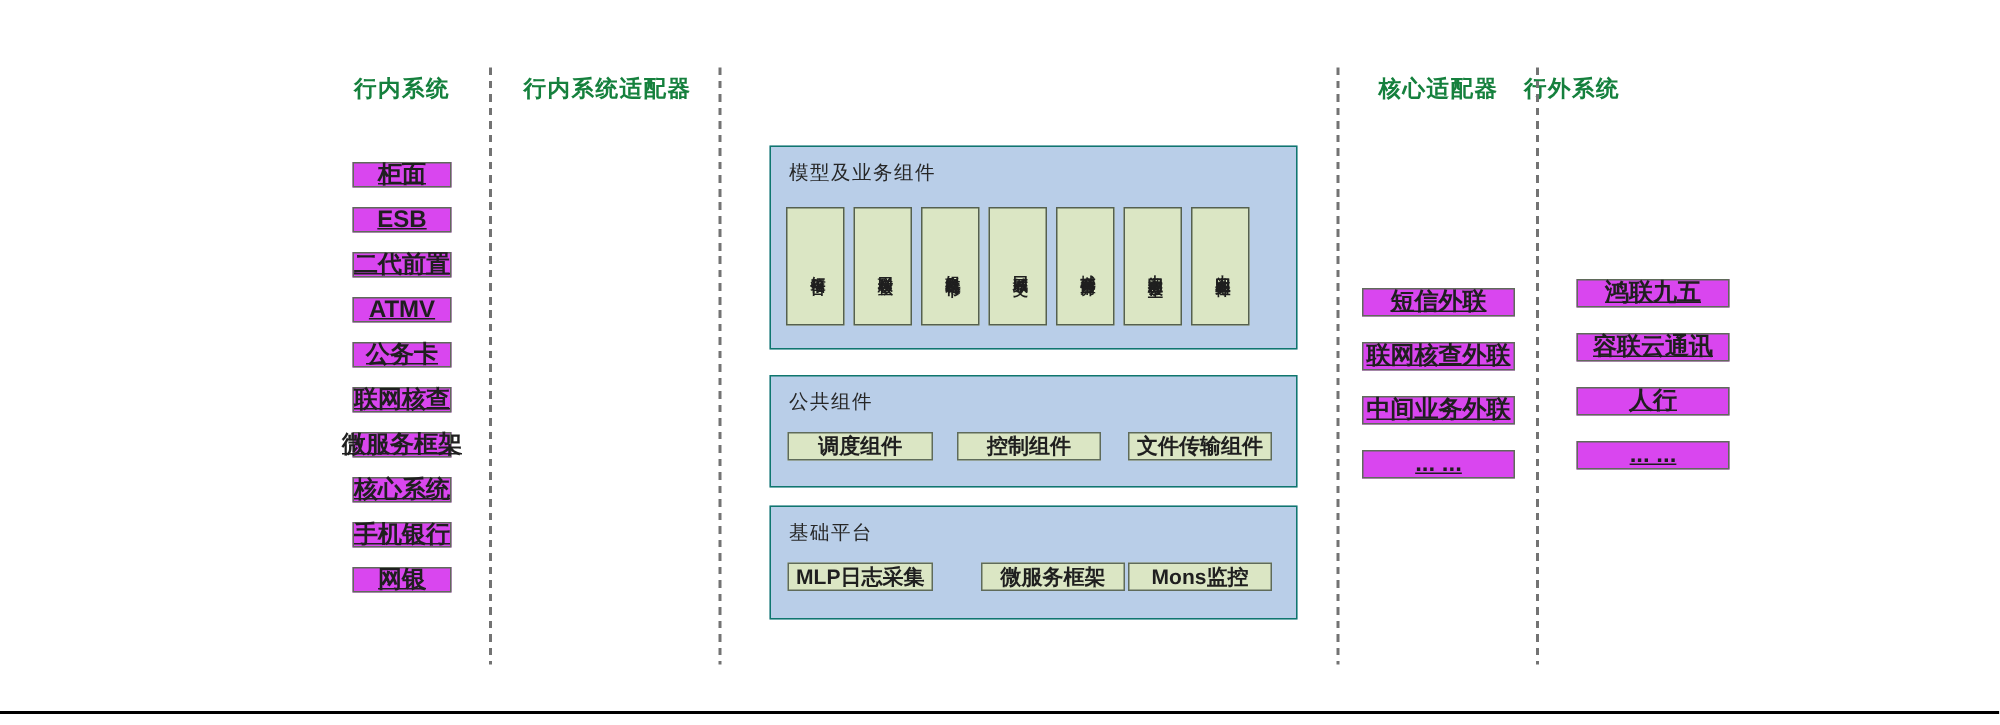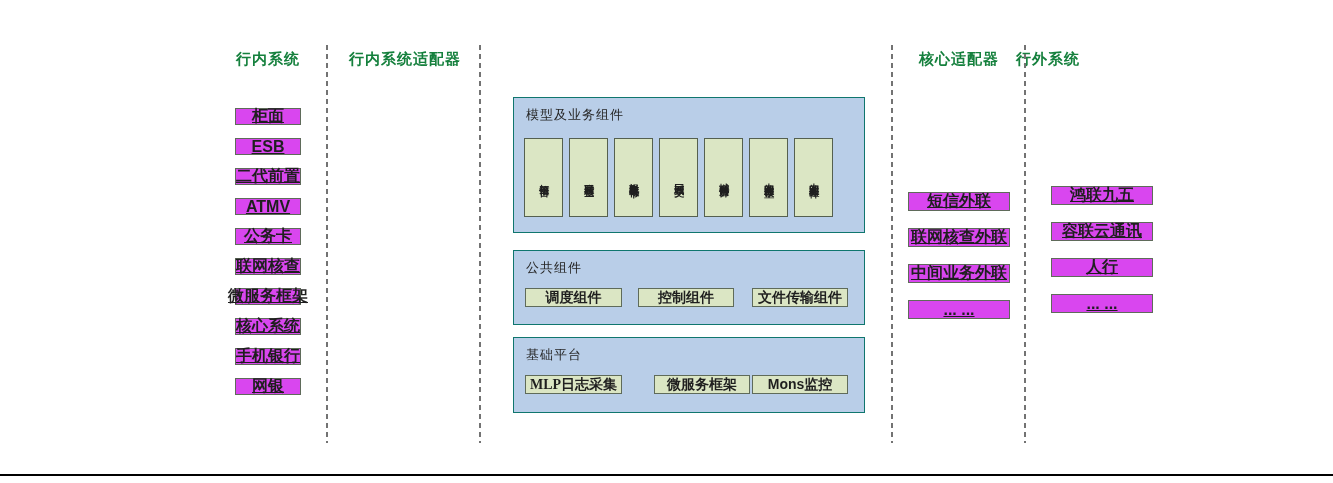--- a/index.html
+++ b/index.html
@@ -106,21 +106,21 @@
 
   <div class="panel" style="top:250px;height:75px;">
     <div class="panel-label">公共组件</div>
     <div class="hnode" style="left:11px;top:37px;width:97px;">调度组件</div>
     <div class="hnode" style="left:124px;top:37px;width:96px;">控制组件</div>
     <div class="hnode" style="left:238px;top:37px;width:96px;">文件传输组件</div>
   </div>
 
   <div class="panel" style="top:337px;height:76px;">
     <div class="panel-label">基础平台</div>
-    <div class="hnode" style="left:11px;top:37px;width:97px;font-family:Liberation Serif, serif;">MLP日志采集</div>
+    <div class="hnode" style="left:11px;top:37px;width:97px;">MLP日志采集</div>
     <div class="hnode" style="left:140px;top:37px;width:96px;">微服务框架</div>
     <div class="hnode" style="left:238px;top:37px;width:96px;">Mons监控</div>
   </div>
 
   <div class="stack stack-right" style="left:908px;top:192px;">
     <div class="node">短信外联</div>
     <div class="node">联网核查外联</div>
     <div class="node">中间业务外联</div>
     <div class="node">... ...</div>
   </div>

